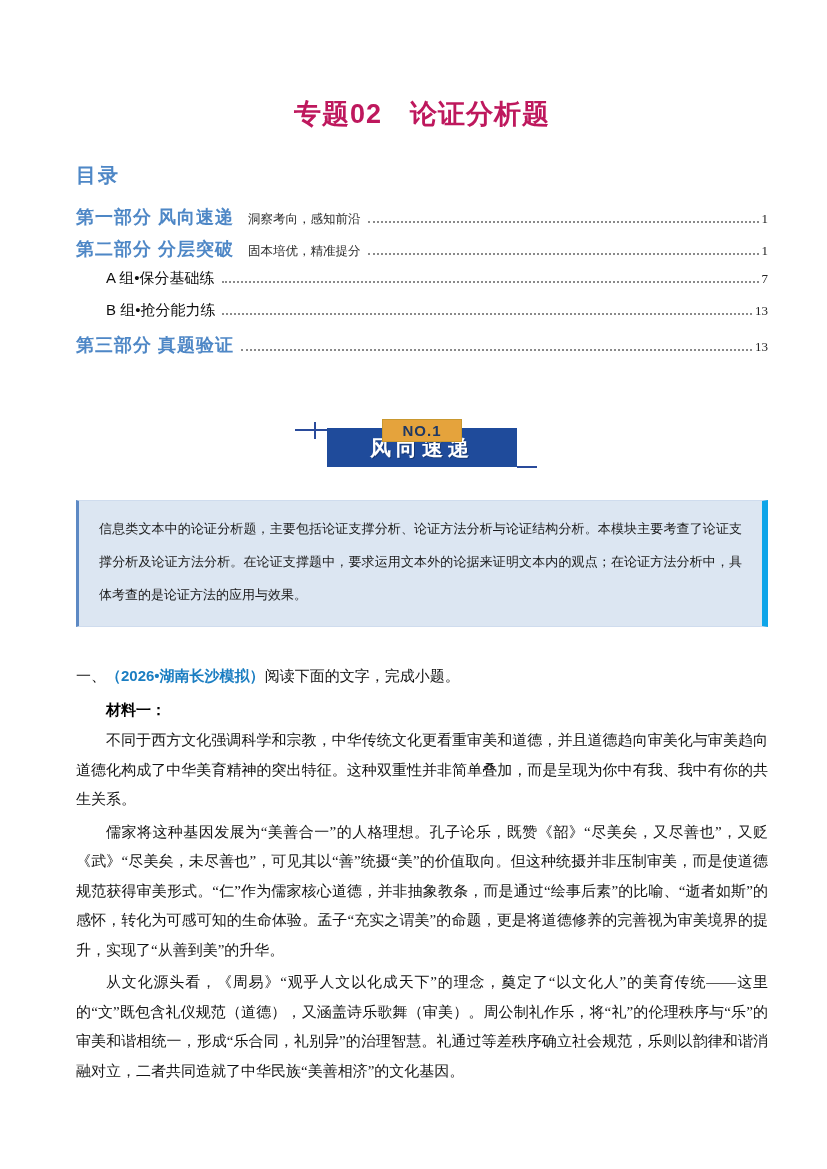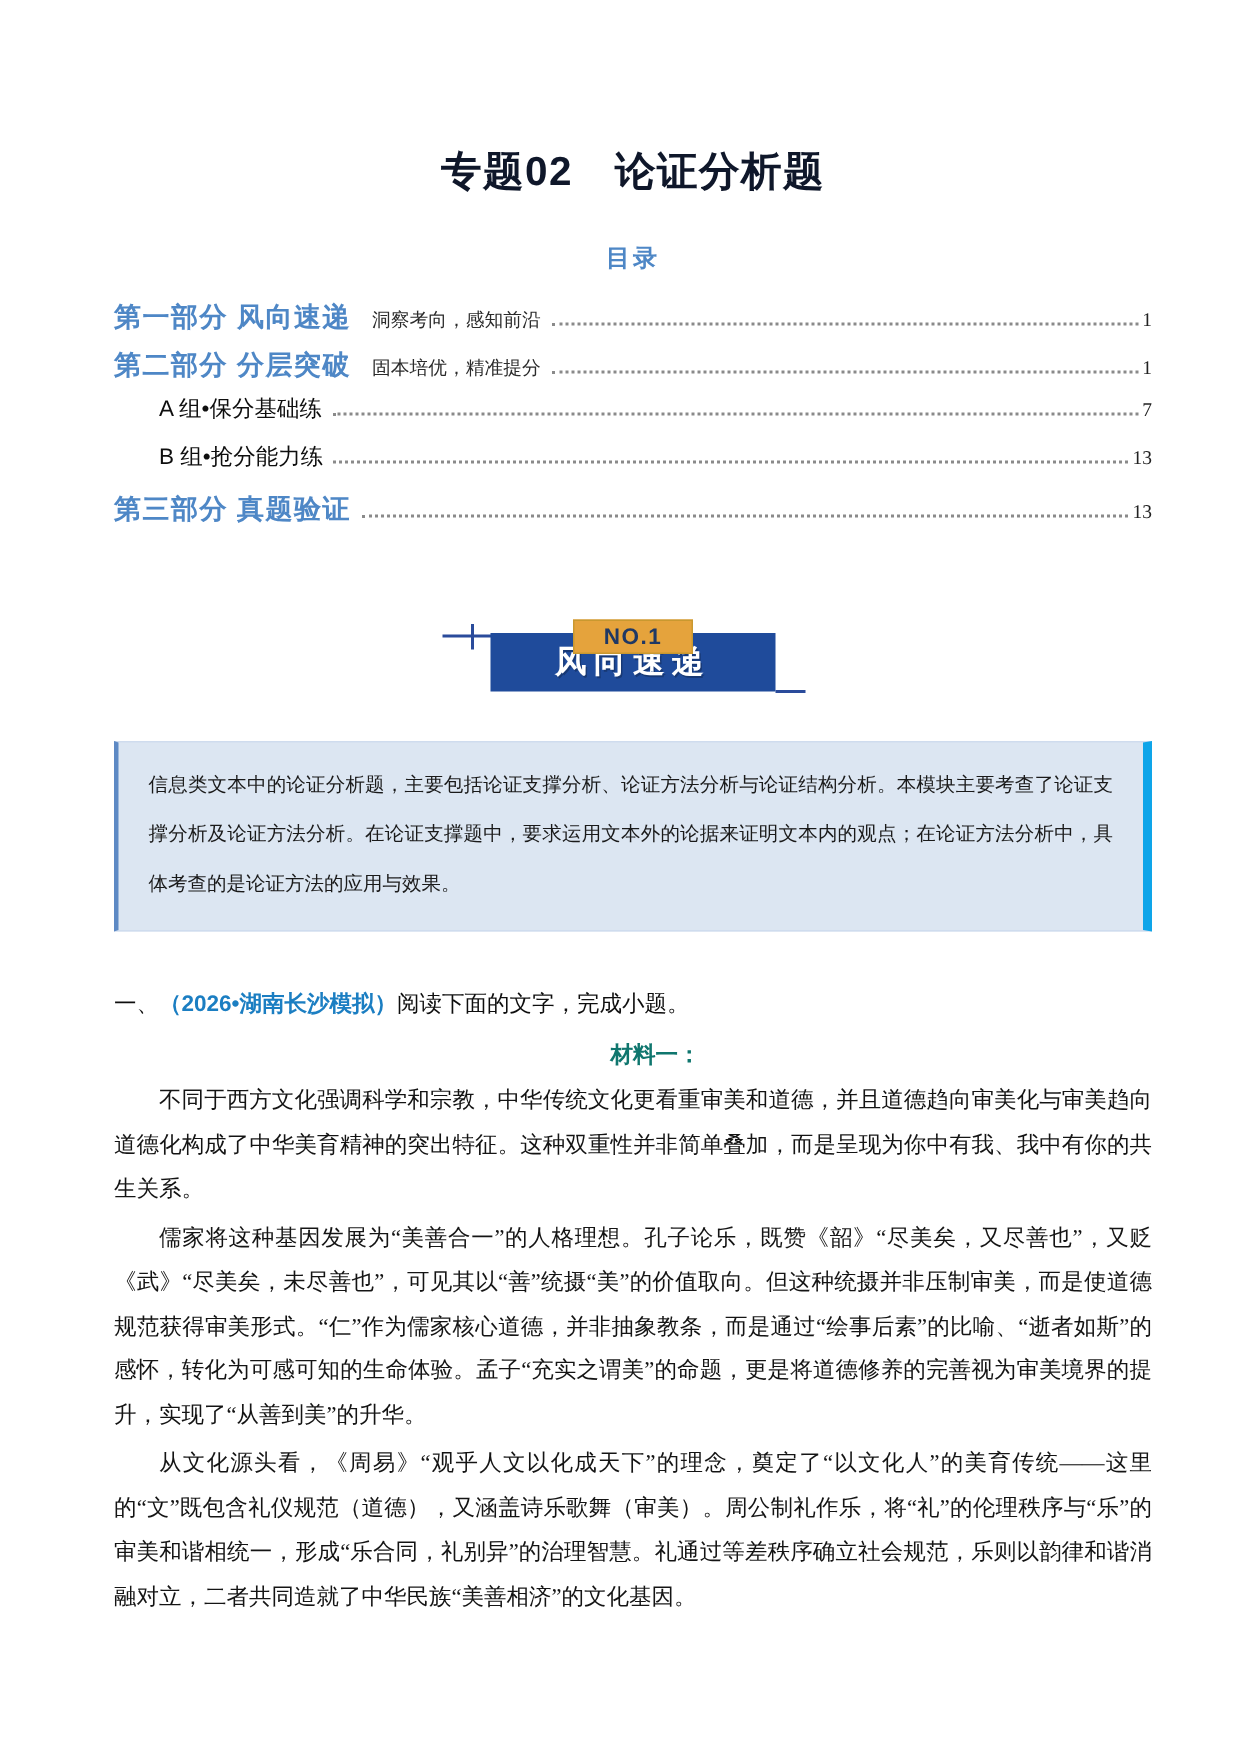--- a/index.html
+++ b/index.html
@@ -12,25 +12,25 @@
   }
   *{box-sizing:border-box;}
   html,body{margin:0;padding:0;}
   body{
     width:827px;height:1169px;background:#ffffff;position:relative;overflow:hidden;
     font-family:"Liberation Sans", sans-serif;color:#111;
   }
   .content{padding:0 59px 0 76px;}
 
   .doc-title{
-    margin-top:96px;text-align:center;font-size:27px;font-weight:bold;color:#0f172a;
+    margin-top:96px;text-align:center;font-size:27px;font-weight:bold;color:#be185d;
     letter-spacing:1px;
   }
   .toc-title{
-    margin-top:30px;text-align:center;font-size:16px;font-weight:bold;color:var(--accent-blue);
+    margin-top:30px;font-size:20px;font-weight:bold;color:var(--accent-blue);
     letter-spacing:2px;
   }
 
   .toc{margin-top:16px;}
   .toc-row{display:flex;align-items:baseline;height:32px;}
   .toc-row.part .toc-label{font-size:18px;font-weight:bold;color:var(--accent-blue);letter-spacing:1px;white-space:nowrap;}
   .toc-sub-note{font-size:12.5px;font-family:"Liberation Serif",serif;color:#2b2b2b;margin-left:14px;white-space:nowrap;}
   .toc-row.group{padding-left:30px;}
   .toc-row.group .toc-label{font-size:15px;font-weight:normal;color:#0e0e0e;white-space:nowrap;}
   .leader{flex:1;border-bottom:2px dotted #8a8a8a;margin:0 3px 5px 7px;min-width:30px;}
@@ -58,21 +58,21 @@
     margin-top:33px;background:var(--box-bg);
     border-left:3px solid var(--box-border);
     border-right:6px solid #0ea5e9;border-top:1px solid #cfdcee;border-bottom:1px solid #cfdcee;
     padding:11px 20px 15px;
     font-family:"Liberation Serif",serif;font-size:13px;line-height:33px;
     color:#1a1a1a;text-align:justify;
   }
 
   .question-head{margin-top:37px;font-size:15px;color:#0e0e0e;line-height:24px;}
   .q-source{color:var(--cite-blue);font-weight:bold;}
-  .material-label{margin-top:9px;text-indent:2em;font-size:15px;font-weight:600;color:#0f766e;line-height:26px;text-align:center;}
+  .material-label{margin-top:9px;text-indent:2em;font-size:15px;font-weight:600;color:#000000;line-height:26px;}
   .body-para{
     font-family:"Liberation Serif",serif;font-size:15px;line-height:29.5px;
     text-align:justify;text-indent:2em;color:#141414;margin:3px 0 0;
   }
 </style>
 </head>
 <body>
 
 <div class="content">
 

